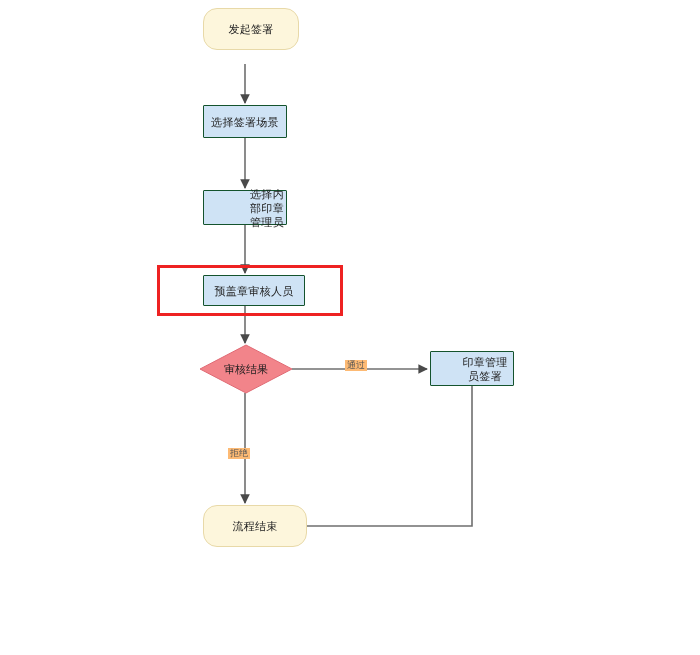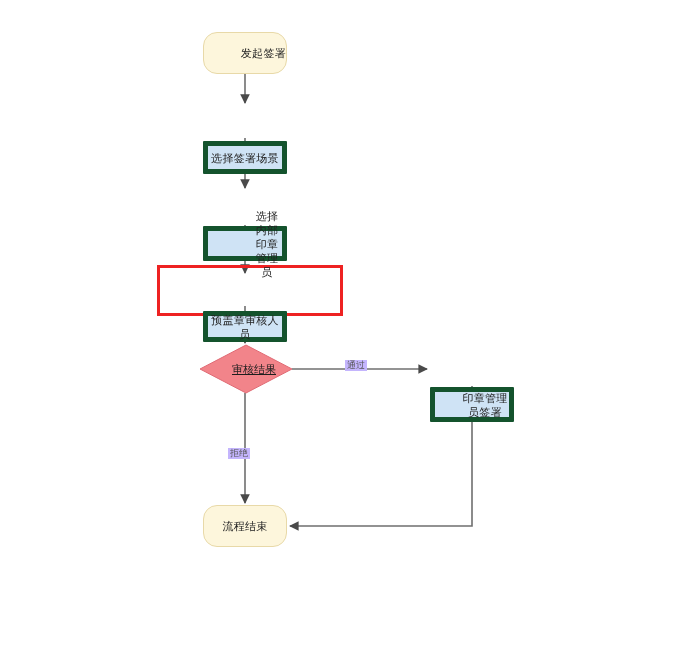--- a/index.html
+++ b/index.html
@@ -39,43 +39,42 @@
     letter-spacing: 0.3px;
     z-index: 3;
   }
   .node-terminator {
     background: #fdf6dc;
     border: 1px solid #e8d9a8;
     border-radius: 14px;
   }
   .node-process {
     background: #cfe3f5;
-    border: 5px solid #14532d;
+    border: 1px solid #14532d;
     border-radius: 1px;
-    margin-top: 36px;
   }
   .node-decision-label {
     position: absolute;
     z-index: 4;
     color: #1e1e1e;
     font-size: 11px;
     line-height: 14px;
     display: flex;
     align-items: center;
     justify-content: center;
     text-align: center;
     pointer-events: none;
   }
   .edge-label {
     position: absolute;
     z-index: 4;
     font-size: 9px;
     line-height: 11px;
     color: #555555;
-    background: #c4b5fd;
+    background: #fdba74;
     padding: 0 2px;
     text-align: center;
     white-space: nowrap;
   }
   .highlight-box {
     position: absolute;
     box-sizing: border-box;
     border: 3px solid #ee2222;
     background: transparent;
     z-index: 2;
@@ -105,45 +104,45 @@
 
     <path d="M 245 393 L 245 503" stroke="#6f6f6f" stroke-width="1.6" fill="none" marker-end="url(#arrow)"></path>
 
     <path d="M 472 386 L 472 526 L 290 526" stroke="#6f6f6f" stroke-width="1.6" fill="none" marker-end="url(#arrow)"></path>
 
     <polygon points="246,345 292,369 246,393 200,369" fill="#f2848a" stroke="#e06a74" stroke-width="1"></polygon>
   </svg>
 
   <div class="highlight-box" style="left:157px; top:265px; width:186px; height:51px;"></div>
 
-  <div class="node node-terminator" style="left:203px; top:32px; width:84px; height:42px;justify-content:flex-end;">
+  <div class="node node-terminator" style="left:203px; top:8px; width:96px; height:42px;">
     <span>发起签署</span>
   </div>
 
   <div class="node node-process" style="left:203px; top:105px; width:84px; height:33px;">
     <span>选择签署场景</span>
   </div>
 
   <div class="node node-process" style="left:203px; top:190px; width:84px; height:35px;padding-left:44px;">
     <span>选择内部印章管理员</span>
   </div>
 
-  <div class="node node-process" style="left:203px; top:275px; width:84px; height:31px;">
+  <div class="node node-process" style="left:203px; top:275px; width:102px; height:31px;">
     <span>预盖章审核人员</span>
   </div>
 
-  <div class="node-decision-label" style="left:208px; top:345px; width:92px; height:48px;text-decoration:underline;">
+  <div class="node-decision-label" style="left:200px; top:345px; width:92px; height:48px;">
     <span>审核结果</span>
   </div>
 
   <div class="node node-process" style="left:430px; top:351px; width:84px; height:35px;padding-left:26px;">
     <span>印章管理员签署</span>
   </div>
 
-  <div class="node node-terminator" style="left:203px; top:505px; width:84px; height:42px;">
+  <div class="node node-terminator" style="left:203px; top:505px; width:104px; height:42px;">
     <span>流程结束</span>
   </div>
 
   <div class="edge-label" style="left:345px; top:360px;">
     <span>通过</span>
   </div>
 
   <div class="edge-label" style="left:228px; top:433px;margin-top:15px;">
     <span>拒绝</span>
   </div>

